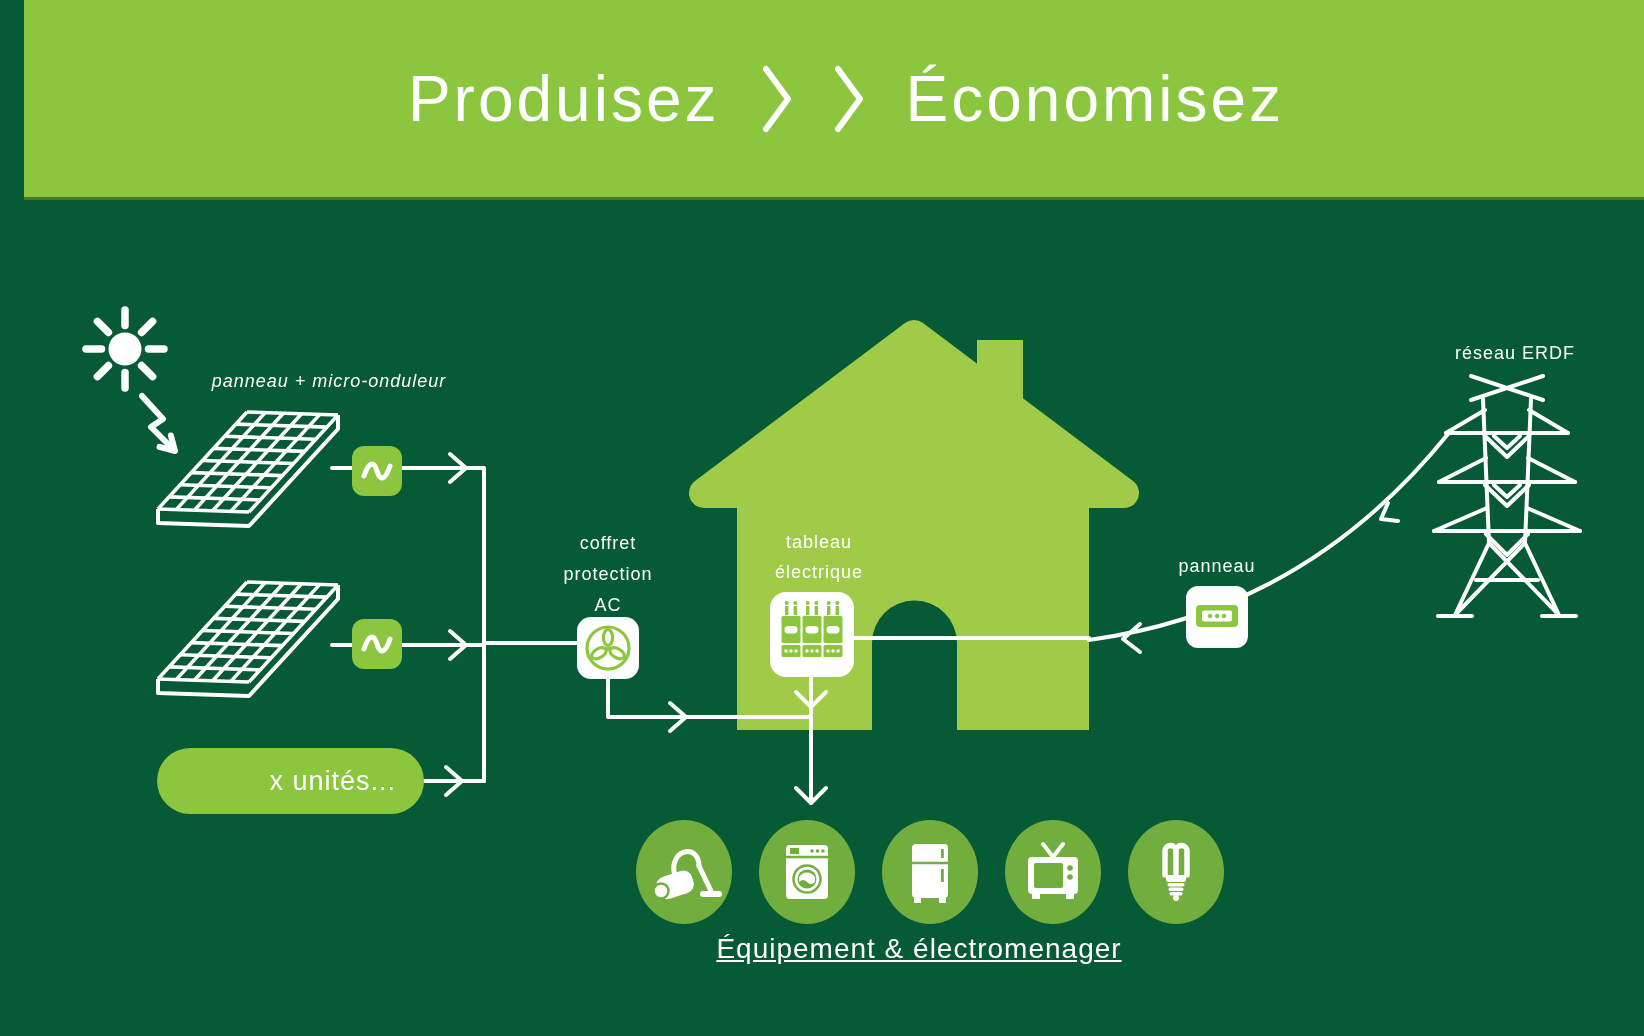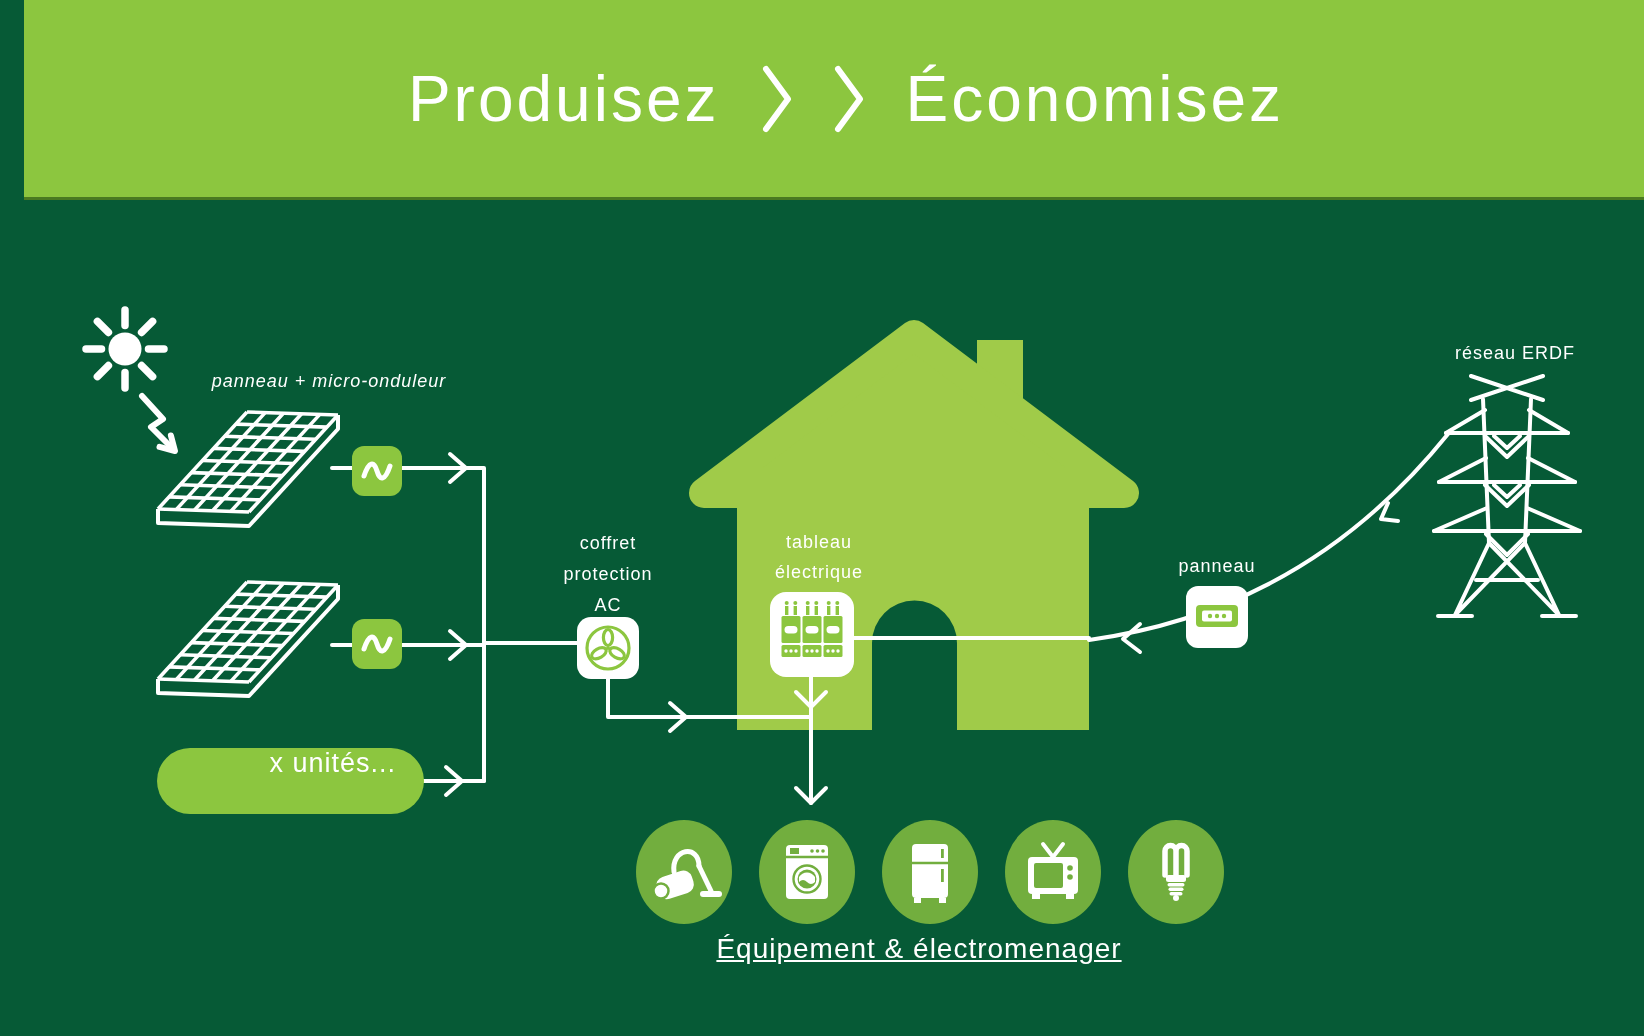--- a/index.html
+++ b/index.html
@@ -37,21 +37,21 @@
     white-space:pre-line;text-align:center;transform:translateX(-50%);
     z-index:2;line-height:30px;
   }
   .lbl.caption{font-size:28px;text-decoration:underline;}
 
   
   .pill{
     position:absolute;left:133px;top:748px;width:267px;height:66px;
     background:var(--c-green);border-radius:33px;
     color:#fff;font-size:27px;letter-spacing:1px;
-    display:flex;justify-content:flex-end;
+    display:flex;align-items:center;justify-content:flex-end;
     padding-right:28px;z-index:2;
   }
 </style>
 </head>
 <body>
 
 <div class="stage">
 
   <header class="banner">
     <span class="step">Produisez</span>

